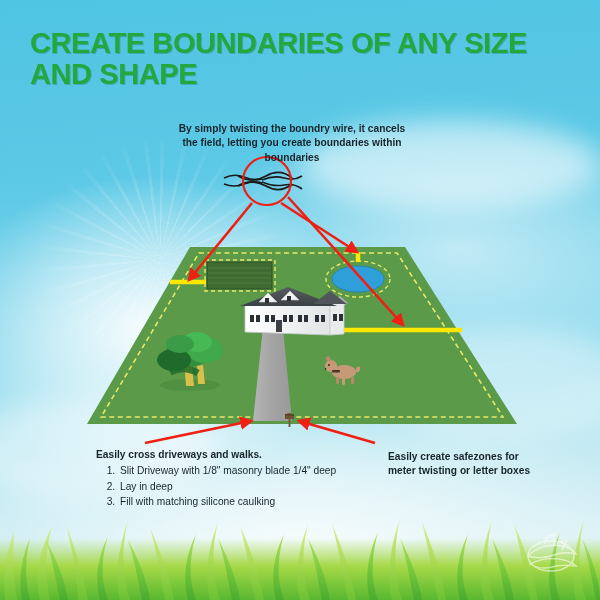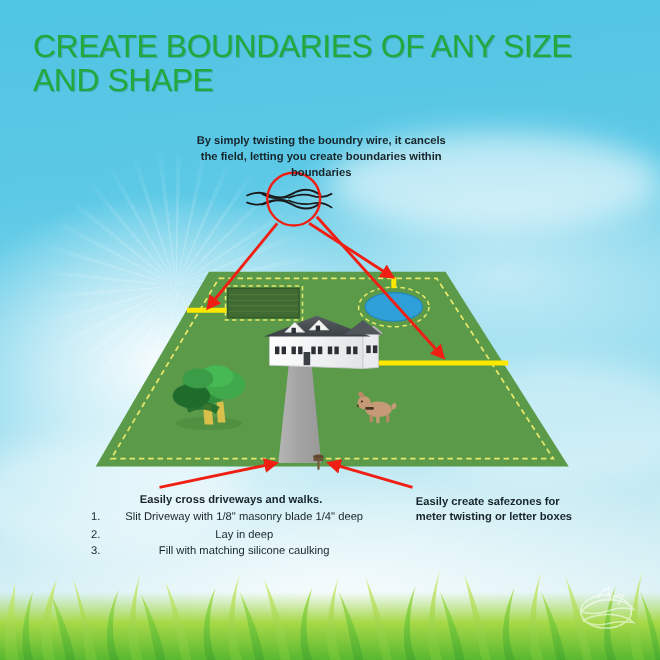--- a/index.html
+++ b/index.html
@@ -26,30 +26,30 @@
     border-radius:50%;
     -webkit-mask-image:radial-gradient(circle at 50% 50%, #000 10%, rgba(0,0,0,.45) 55%, transparent 78%);
     mask-image:radial-gradient(circle at 50% 50%, #000 10%, rgba(0,0,0,.45) 55%, transparent 78%);
     opacity:.75;
   }
   .cloudsoft{position:absolute;border-radius:50%;background:rgba(255,255,255,.55);filter:blur(14px);}
 
   
   .title{
     position:absolute;left:30px;top:28px;width:545px;
-    color:#22a83c;font-weight:normal;font-size:29px;line-height:1.08;
+    color:#22a83c;font-weight:bold;font-size:29px;line-height:1.08;
     letter-spacing:-0.4px;
     text-shadow:1px 1px 0 rgba(0,70,20,.22);
   }
 
   
   .note{position:absolute;color:#17252b;font-size:10.2px;font-weight:bold;line-height:1.42;}
   #note-top{left:170px;top:122px;width:244px;text-align:center;}
-  #note-bl{left:72px;top:448px;width:276px;text-align:center;}
-  #note-br{left:378px;top:450px;width:160px;}
+  #note-bl{left:96px;top:448px;width:276px;}
+  #note-br{left:388px;top:450px;width:160px;}
   ol.steps{margin:1px 0 0 0;padding-left:22px;font-weight:normal;}
   ol.steps li{padding-left:2px;line-height:1.48;}
 
   
   svg.scene{position:absolute;left:0;top:0;width:600px;height:600px;overflow:visible;}
 
   
   .grass{position:absolute;left:0;bottom:0;width:600px;height:110px;}
   .logo{position:absolute;right:18px;bottom:22px;width:62px;height:52px;opacity:.62;}
 </style>

